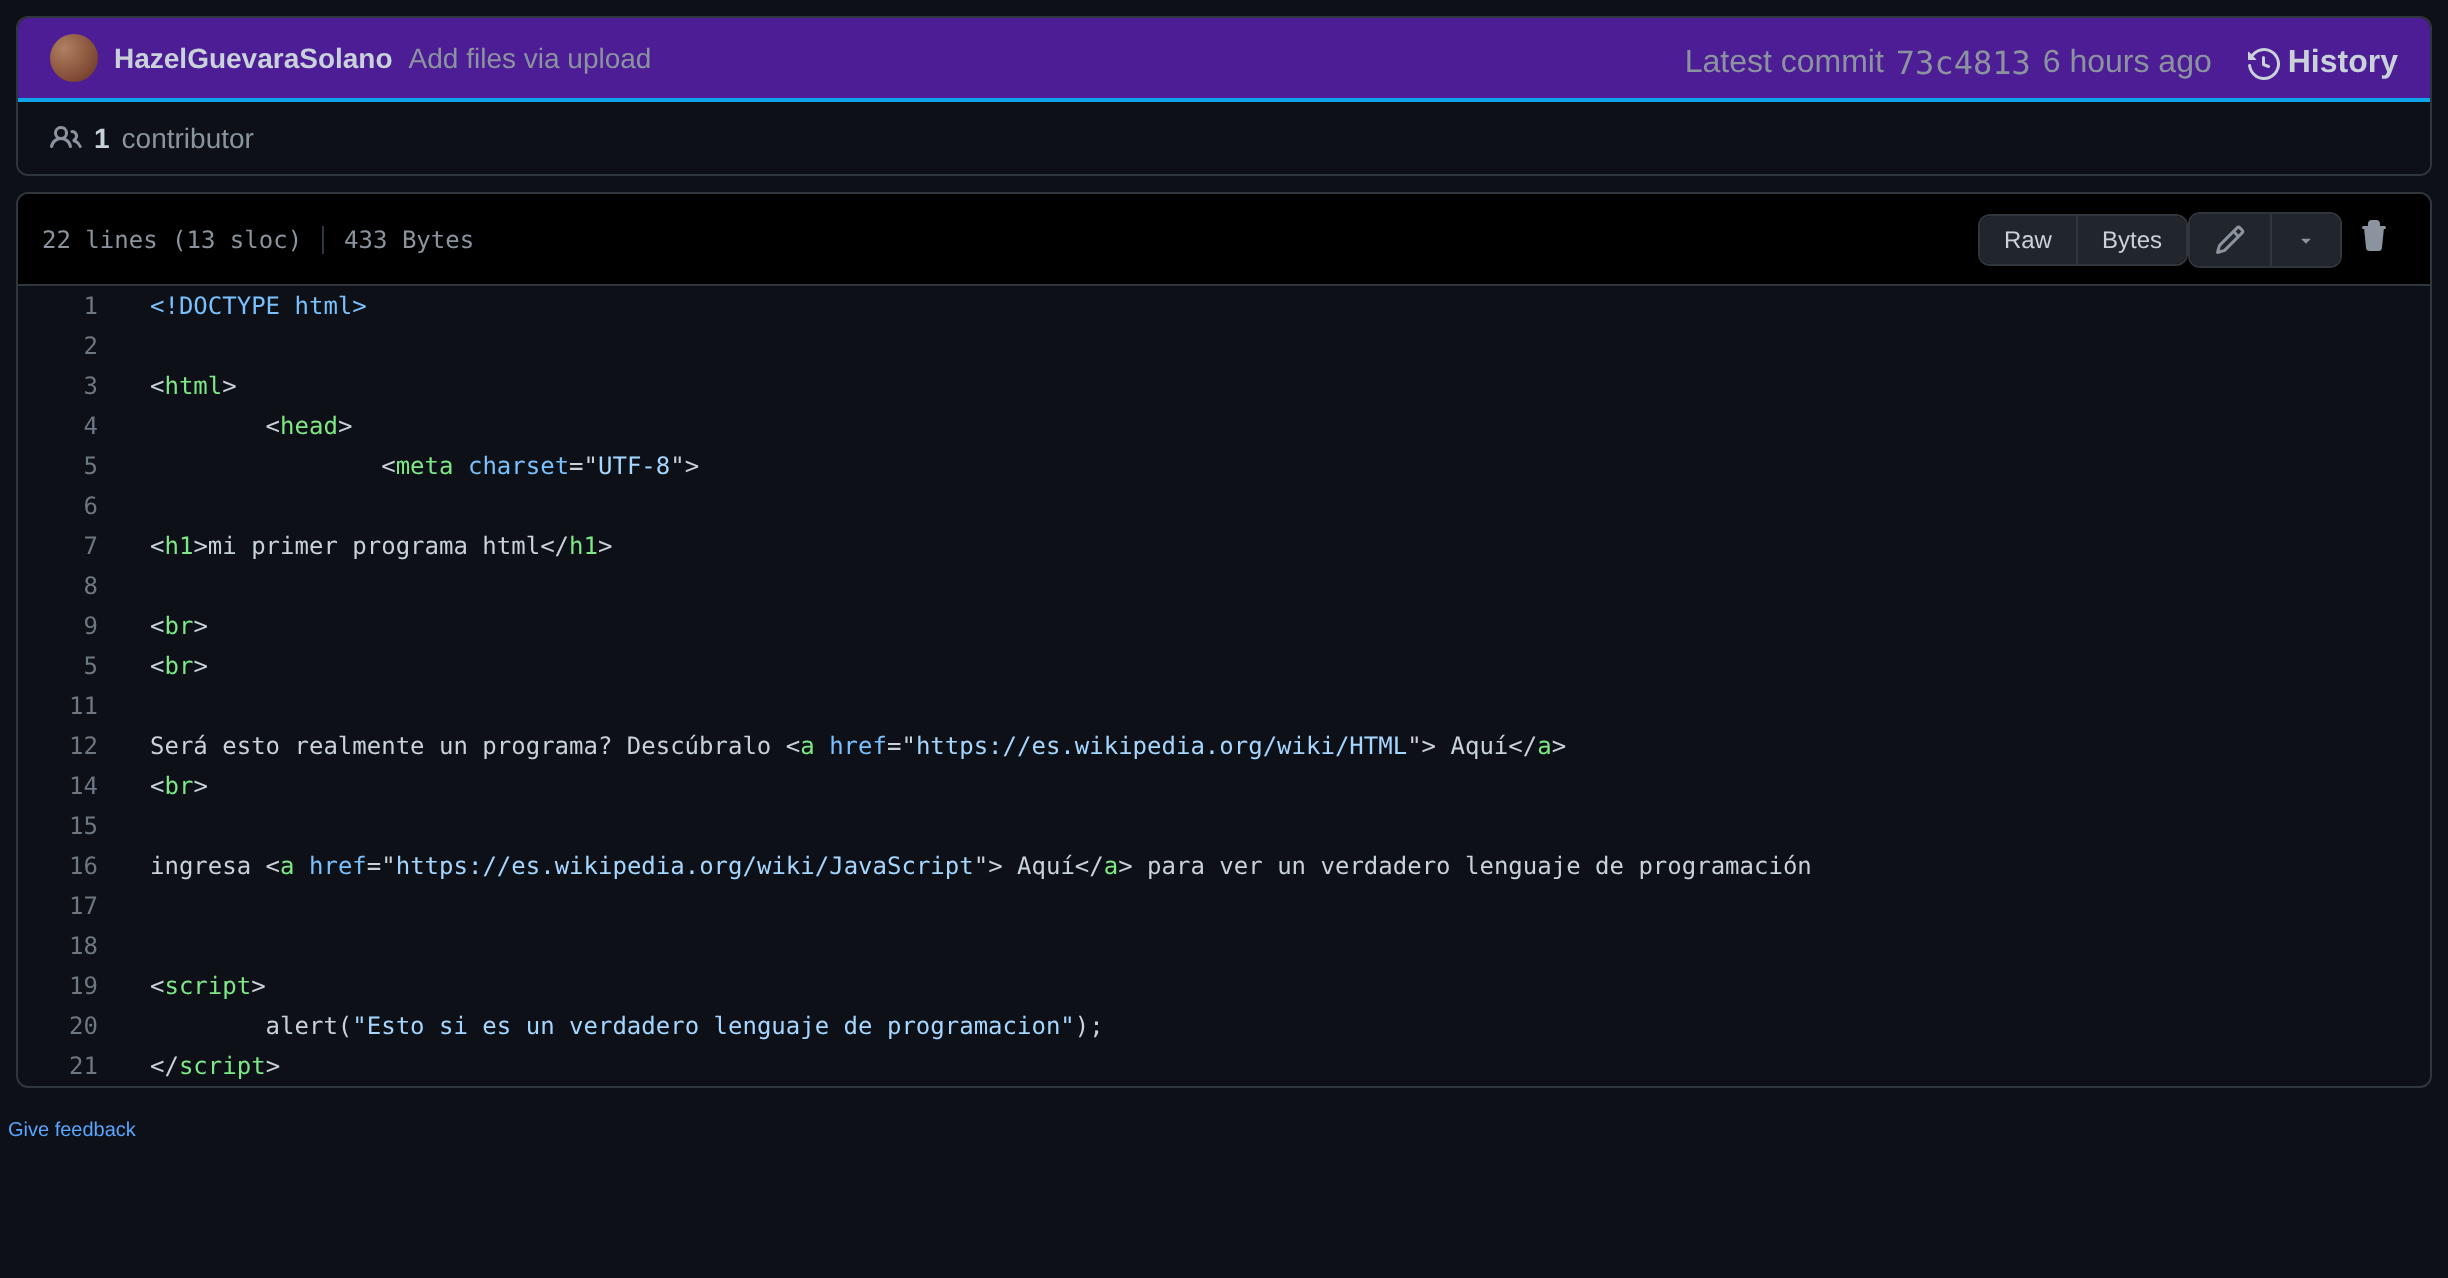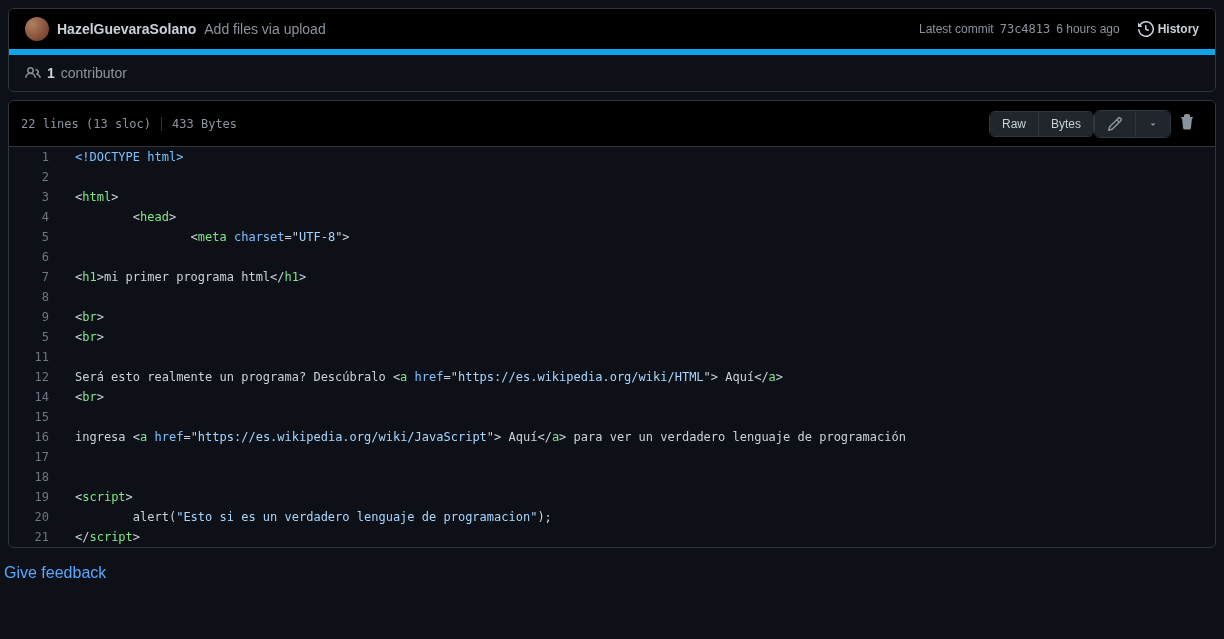--- a/index.html
+++ b/index.html
@@ -1,23 +1,23 @@
 <!DOCTYPE html>
 <html><head>
 <meta charset="utf-8">
 <style>
 * { box-sizing: border-box; margin: 0; padding: 0; }
 body { background: #0d1117; color: #c9d1d9; font-family: -apple-system, BlinkMacSystemFont, "Segoe UI", Helvetica, Arial, sans-serif; font-size: 14px; }
 .box { border: 1px solid #30363d; border-radius: 6px; margin: 8px; overflow: hidden; }
-.commit-bar { display: flex; align-items: center; justify-content: space-between; padding: 8px 16px; background: #000000; border-bottom: 6px solid #0ea5e9; }
+.commit-bar { display: flex; align-items: flex-end; justify-content: space-between; padding: 8px 16px; background: #4c1d95; border-bottom: 2px solid #0ea5e9; }
 .commit-left { display: flex; align-items: center; gap: 8px; }
 .avatar { width: 24px; height: 24px; border-radius: 50%; background: radial-gradient(circle at 30% 30%, #b08060, #6a3020); display: inline-block; }
 .author { font-weight: 600; color: #c9d1d9; }
 .commit-msg { color: #8b949e; }
-.commit-right { display: flex; align-items: center; gap: 6px; color: #8b949e; font-size: 12px; }
+.commit-right { display: flex; align-items: center; gap: 6px; color: #8b949e; font-size: 16px; }
 .sha { font-family: ui-monospace, SFMono-Regular, Menlo, monospace; color: #8b949e; }
 .history-link { display: flex; align-items: center; gap: 4px; color: #c9d1d9; font-weight: 600; margin-left: 12px; }
 .history-link svg { fill: #c9d1d9; }
 .contrib-bar { padding: 10px 16px; background: #0d1117; display: flex; align-items: center; gap: 6px; }
 .contrib-bar svg { fill: #8b949e; }
 .contrib-n { font-weight: 600; }
 .contrib-txt { color: #8b949e; }
 .file-box { border: 1px solid #30363d; border-radius: 6px; margin: 8px; background: #0d1117; overflow: hidden; }
 .file-header { display: flex; justify-content: space-between; align-items: center; padding: 8px 12px; background: #000000; border-bottom: 1px solid #30363d; }
 .file-stats { font-family: ui-monospace, SFMono-Regular, Menlo, monospace; font-size: 12px; color: #8b949e; display: flex; align-items: center; }
@@ -29,21 +29,21 @@
 .btn svg { fill: #8b949e; vertical-align: middle; }
 .icon-btn { background: transparent; border: none; padding: 5px 8px; cursor: pointer; }
 .icon-btn svg { fill: #8b949e; }
 .code-table { width: 100%; border-collapse: collapse; font-family: ui-monospace, SFMono-Regular, Menlo, monospace; font-size: 12px; line-height: 20px; }
 .ln { width: 50px; text-align: right; padding-right: 10px; color: #6e7681; user-select: none; vertical-align: top; }
 .cl { padding-left: 16px; white-space: pre; color: #c9d1d9; }
 .pl-ent { color: #7ee787; }
 .pl-e { color: #79c0ff; }
 .pl-s { color: #a5d6ff; }
 .pl-dt { color: #79c0ff; }
-.feedback { color: #58a6ff; font-size: 16px; padding: 8px 4px; display: inline-block; }
+.feedback { color: #58a6ff; font-size: 10px; padding: 8px 4px; display: inline-block; }
 </style>
 </head>
 <body>
 
 
 
 <div class="box">
   <div class="commit-bar">
     <div class="commit-left">
       <span class="avatar"></span>

